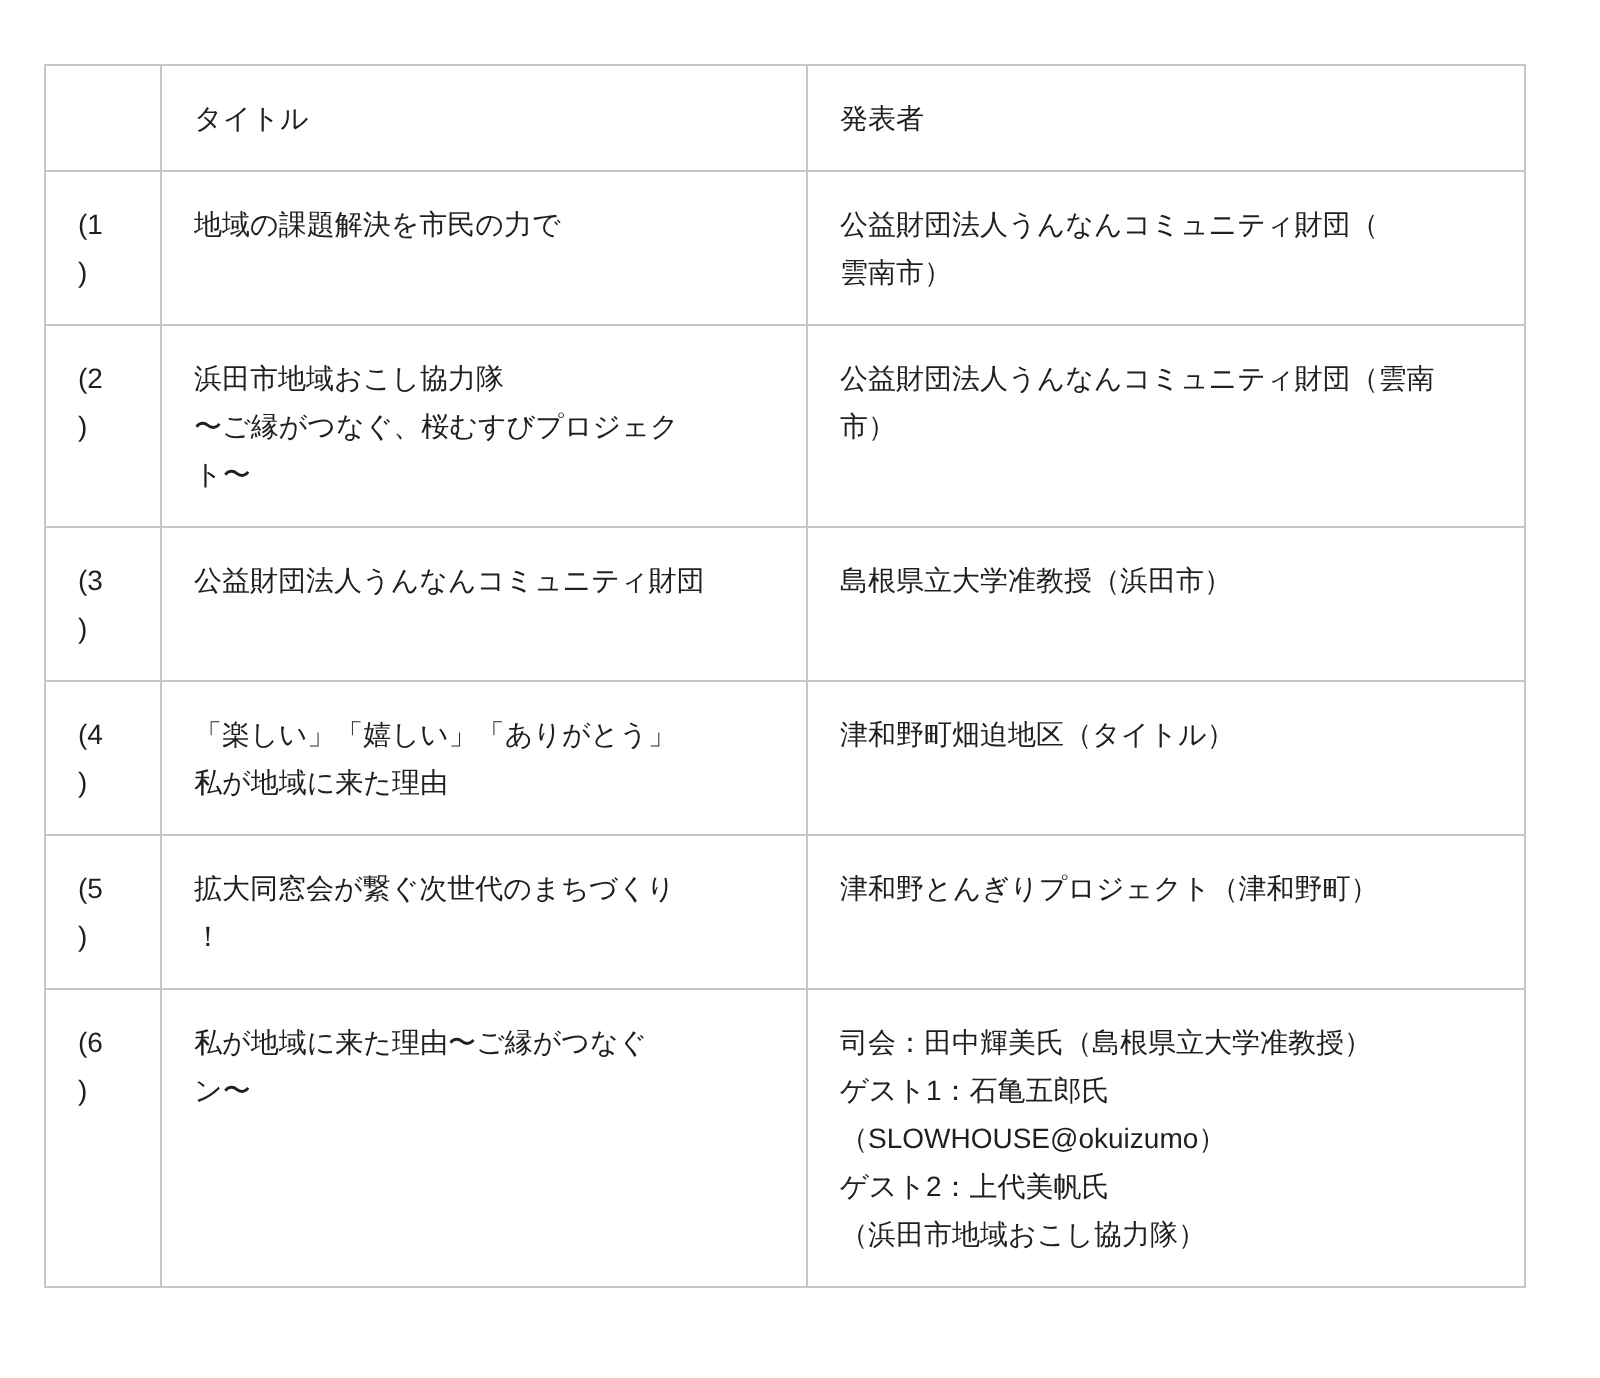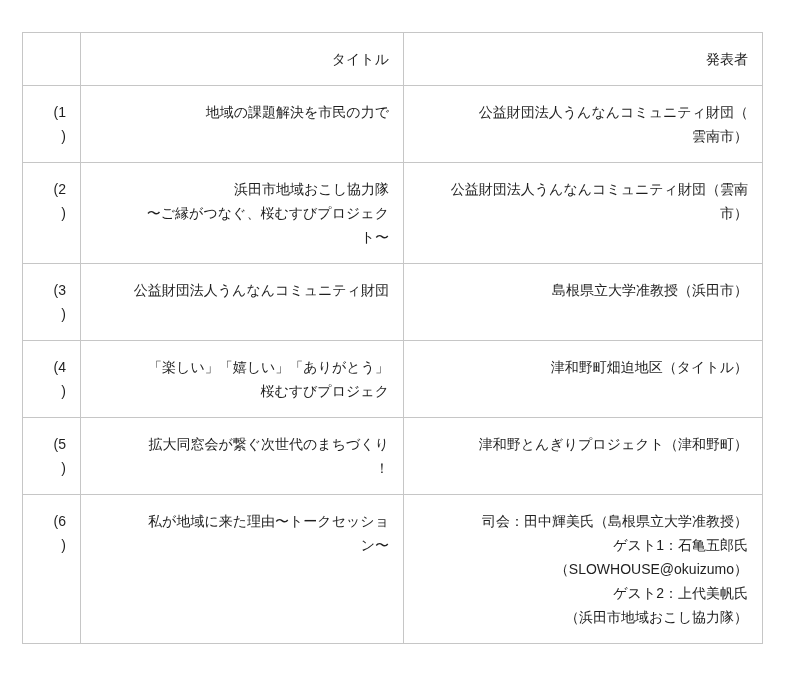--- a/index.html
+++ b/index.html
@@ -18,21 +18,21 @@
   }
   table.program {
     border-collapse: collapse;
     table-layout: fixed;
     width: 740px;
     background: #ffffff;
   }
   table.program td, table.program th {
     border: 1px solid #c6c6c6;
     vertical-align: top;
-    text-align: right;
+    text-align: left;
     font-weight: normal;
     font-size: 14px;
     line-height: 24px;
     padding: 14px 14px 14px 16px;
     white-space: pre-wrap;
     overflow-wrap: break-word;
   }
   col.col-num   { width: 58px; }
   col.col-title { width: 323px; }
   col.col-pres  { width: 359px; }
@@ -77,34 +77,34 @@
       <tr>
         <td class="num">(3
 )</td>
         <td>公益財団法人うんなんコミュニティ財団</td>
         <td>島根県立大学准教授（浜田市）</td>
       </tr>
       <tr>
         <td class="num">(4
 )</td>
         <td>「楽しい」「嬉しい」「ありがとう」
-桜むすびプロジェク</td>
+私が地域に来た理由</td>
         <td>津和野町畑迫地区（タイトル）</td>
       </tr>
       <tr>
         <td class="num">(5
 )</td>
         <td>拡大同窓会が繋ぐ次世代のまちづくり
 ！</td>
         <td>津和野とんぎりプロジェクト（津和野町）</td>
       </tr>
       <tr>
         <td class="num">(6
 )</td>
-        <td>私が地域に来た理由〜トークセッショ
+        <td>私が地域に来た理由〜ご縁がつなぐ
 ン〜</td>
         <td>司会：田中輝美氏（島根県立大学准教授）
 ゲスト1：石亀五郎氏
 （SLOWHOUSE@okuizumo）
 ゲスト2：上代美帆氏
 （浜田市地域おこし協力隊）</td>
       </tr>
     </tbody>
   </table>
 </div>

